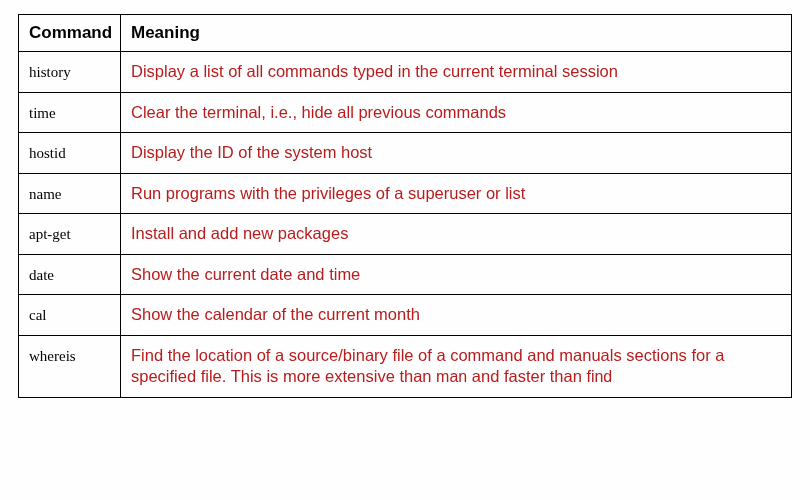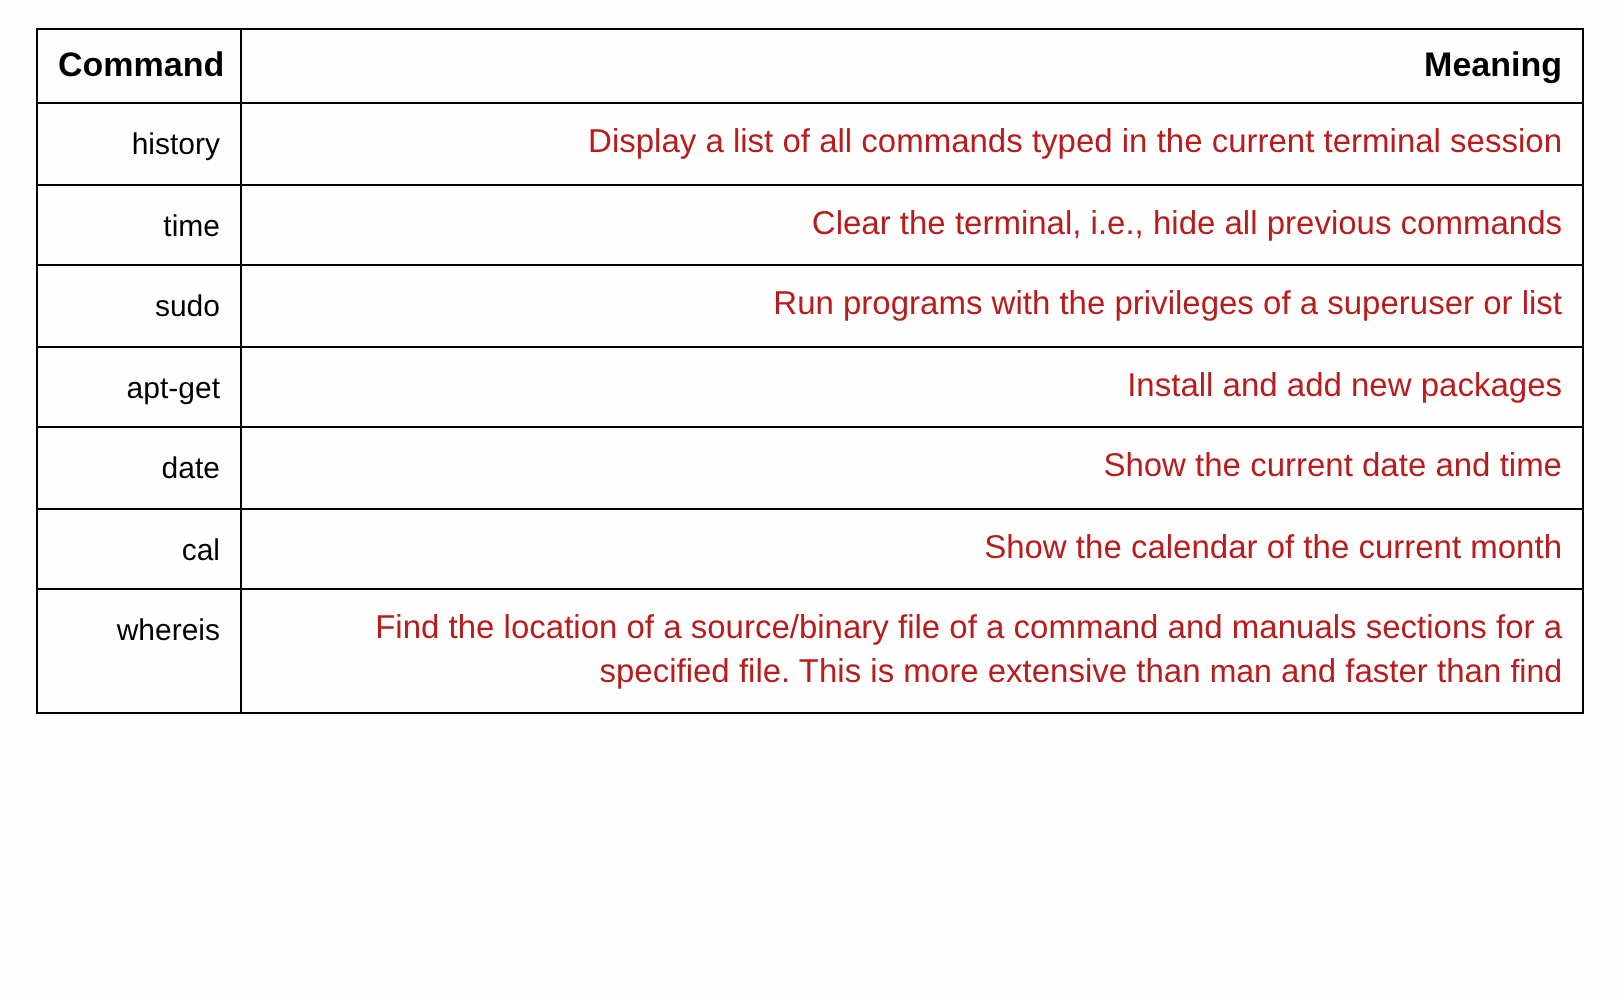--- a/index.html
+++ b/index.html
@@ -13,33 +13,33 @@
   }
   table {
     border-collapse: collapse;
     width: 100%;
     table-layout: fixed;
   }
   col.cmd-col { width: 102px; }
   col.meaning-col { width: auto; }
   th, td {
     border: 1.5px solid #000;
-    text-align: right;
+    text-align: left;
     vertical-align: middle;
     padding: 9px 10px 9px 10px;
     line-height: 1.3;
     margin-top: 31px;
   }
   th {
     font-weight: 700;
     font-size: 17px;
     padding: 7px 10px;
   }
   td.cmd {
-    font-family: Liberation Sans, sans-serif;
+    font-family: Liberation Serif, serif;
     font-size: 15px;
     vertical-align: top;
     padding-top: 11px;
   }
   td.meaning {
     font-size: 16.5px;
     color: #b91c1c;
   }
   td.meaning .code {
     font-family: Liberation Sans, sans-serif;
@@ -63,21 +63,25 @@
   <tbody id="tbody">
   <tr>
         <td class="cmd">history</td>
         <td class="meaning">Display a list of all commands typed in the current terminal session</td>
       </tr>
       <tr>
         <td class="cmd">time</td>
         <td class="meaning">Clear the terminal, i.e., hide all previous commands</td>
       </tr>
       <tr>
-        <td class="cmd">sudo</td>
+        <td class="cmd">hostid</td>
+        <td class="meaning">Display the ID of the system host</td>
+      </tr>
+      <tr>
+        <td class="cmd">name</td>
         <td class="meaning">Run programs with the privileges of a superuser or list</td>
       </tr>
       <tr>
         <td class="cmd">apt-get</td>
         <td class="meaning">Install and add new packages</td>
       </tr>
       <tr>
         <td class="cmd">date</td>
         <td class="meaning">Show the current date and time</td>
       </tr>

